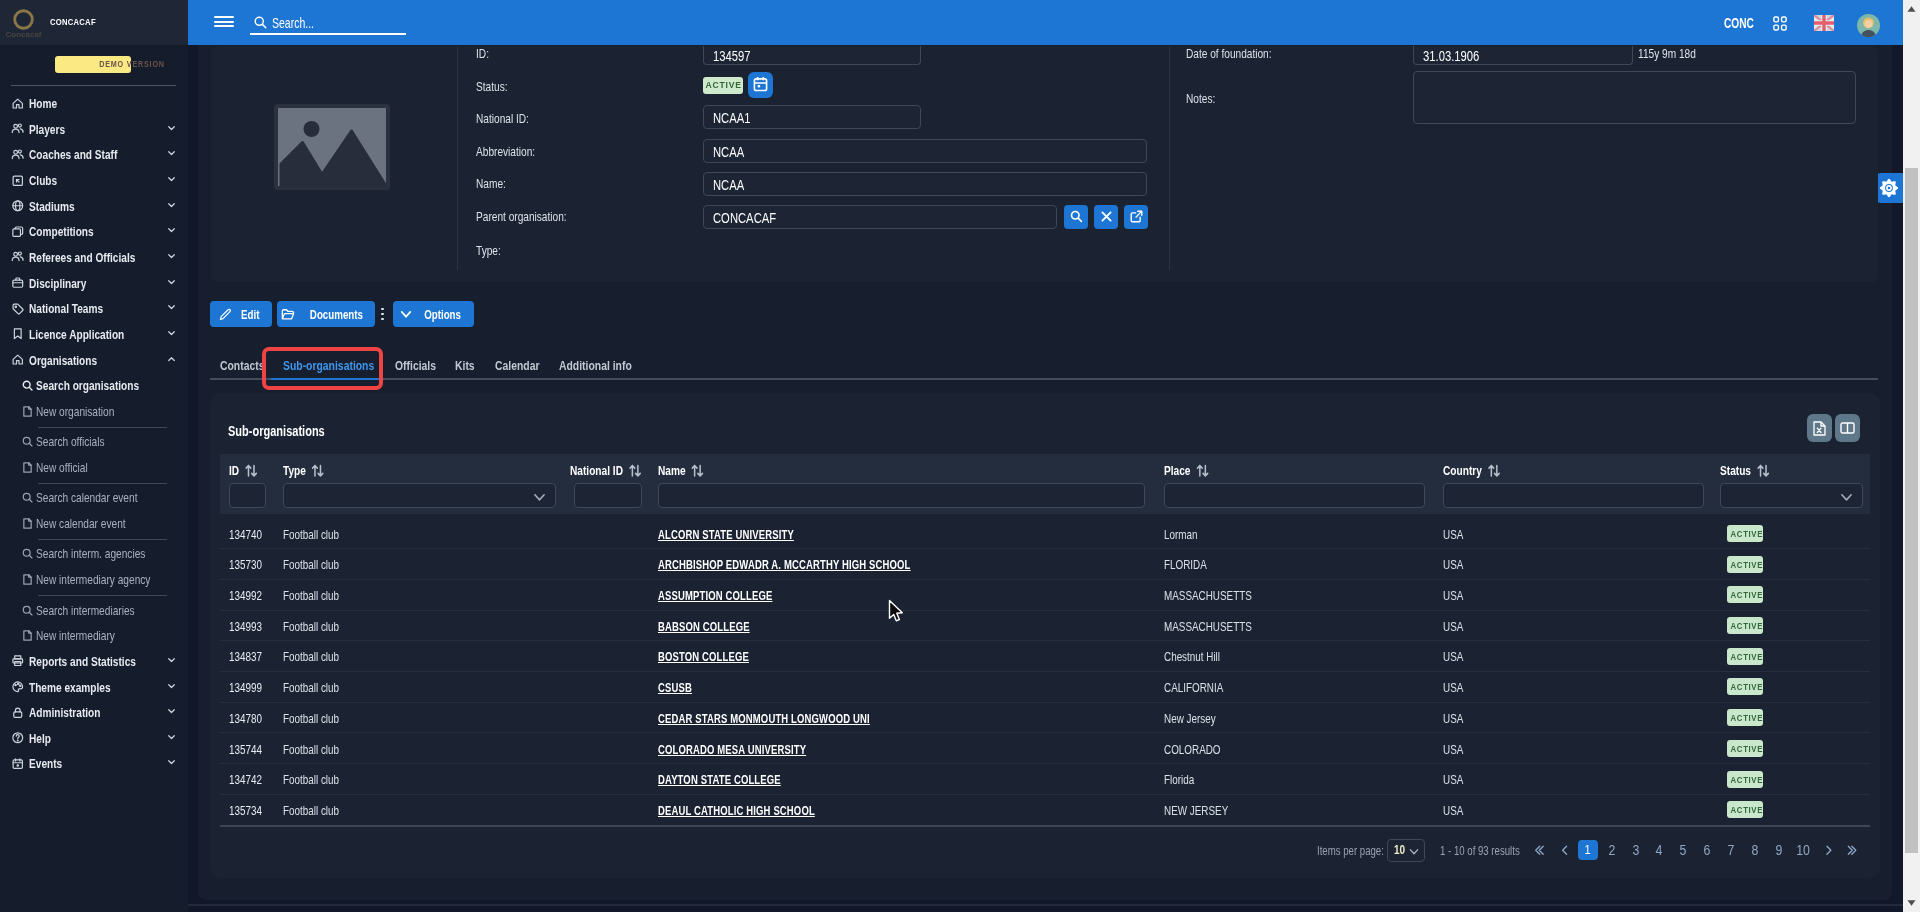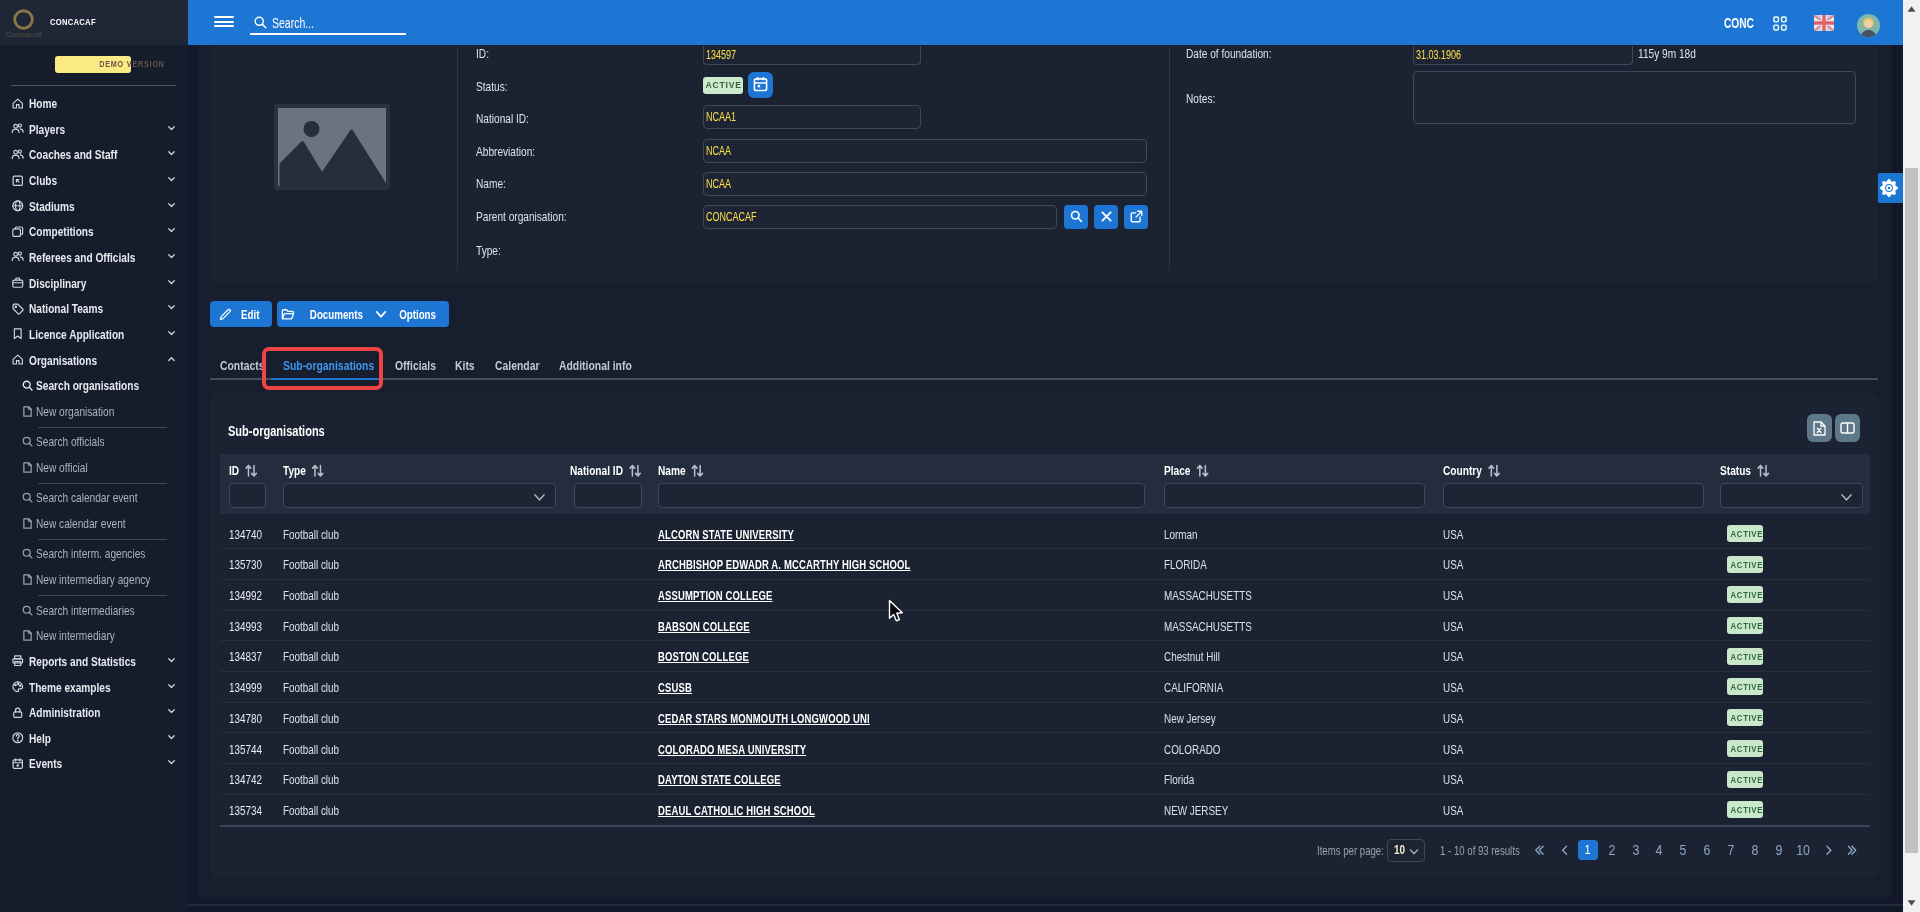--- a/index.html
+++ b/index.html
@@ -3,21 +3,21 @@
 <meta charset="utf-8">
 <style>
   * { margin:0; padding:0; box-sizing:border-box; }
   html,body { width:1920px; height:912px; overflow:hidden; background:#131929;
     font-family:"Liberation Sans", sans-serif; }
   .abs { position:absolute; }
   #stage { position:relative; width:1920px; height:912px; }
   .lbl { position:absolute; color:#dde2e9; font-size:13.5px; transform:scaleX(0.75);
     transform-origin:0 50%; white-space:nowrap; }
   .inp { position:absolute; background:#1d2534; border:1px solid #3e4859; border-radius:4px;
-    color:#fde047; font-size:12px; line-height:19px; padding:2px 2px; }
+    color:#ffffff; font-size:15px; line-height:19px; padding:2px 9px; }
   .btn { position:absolute; background:#1d76d3; border-radius:4px; color:#fff;
     font-weight:bold; font-size:13px; display:flex; align-items:center; justify-content:center; gap:6px; }
   .tx { display:inline-block; transform:scaleX(0.75); transform-origin:0 50%; white-space:nowrap; }
   .txc { display:inline-block; transform:scaleX(0.75); transform-origin:50% 50%; white-space:nowrap; }
 </style>
 </head>
 <body>
 <div id="stage">
 
   <div class="abs" style="left:188px; top:45px; width:1715px; height:867px; background:#12182a;"></div>
@@ -333,21 +333,21 @@
     </div>
   <div class="btn" style="left:277px; top:301px; width:98px; height:26px;">
     <svg width="14" height="13" viewBox="0 0 16 15" fill="none" stroke="#fff" stroke-width="1.5" stroke-linejoin="round">
         <path d="M1.5 12.5v-9A1.5 1.5 0 0 1 3 2h3.3l1.5 1.8H13a1.3 1.3 0 0 1 1.3 1.3v1M1.5 12.5 3.6 7.2A1.3 1.3 0 0 1 4.8 6.4h9.7l-2.3 6.1z"></path>
       </svg>
     <span class="txc">Documents</span>
     </div>
   <div class="abs" style="left:381px; top:307.5px; width:2.6px; height:2.6px; border-radius:50%; background:#e3e7ec;"></div>
   <div class="abs" style="left:381px; top:312.7px; width:2.6px; height:2.6px; border-radius:50%; background:#e3e7ec;"></div>
   <div class="abs" style="left:381px; top:317.9px; width:2.6px; height:2.6px; border-radius:50%; background:#e3e7ec;"></div>
-  <div class="btn" style="left:368px; top:301px; width:81px; height:26px;">
+  <div class="btn" style="left:393px; top:301px; width:81px; height:26px;">
     <svg width="12" height="11" viewBox="0 0 14 11" fill="none" stroke="#fff" stroke-width="2" stroke-linecap="round">
         <path d="M2 2.5 7 8l5-5.5"></path>
       </svg>
     <span class="txc">Options</span>
     </div>
 
   <div class="abs" style="left:210px; top:377.5px; width:1668px; height:2.5px; background:#454d5c;"></div>
   <div class="abs" style="left:271px; top:377.5px; width:109px; height:2.5px; background:#1d76d3;"></div>
   <div class="abs" style="left:220px; top:358px; color:#c3c9d2; font-size:13.5px; font-weight:bold; transform:scaleX(0.77); transform-origin:0 0; white-space:nowrap;">Contacts</div>
   <div class="abs" style="left:283px; top:358px; color:#3f97ef; font-size:13.5px; font-weight:bold; transform:scaleX(0.77); transform-origin:0 0; white-space:nowrap;">Sub-organisations</div>

